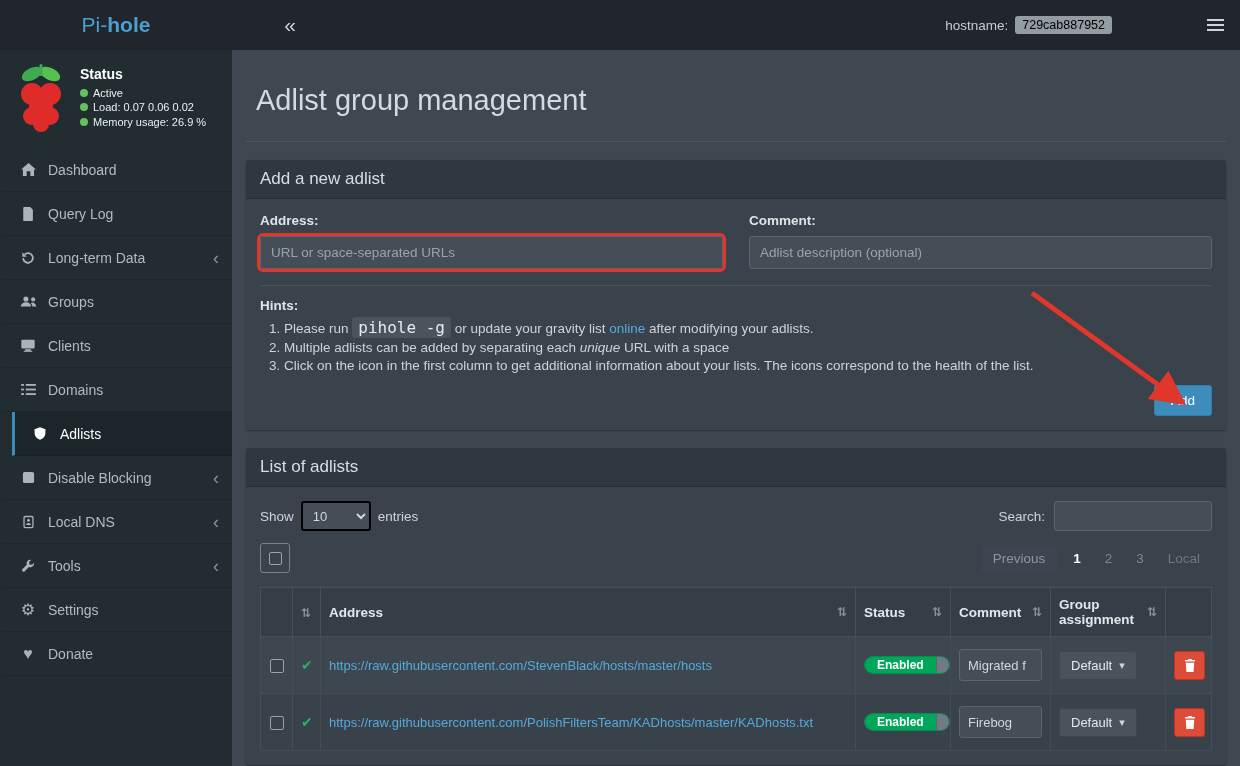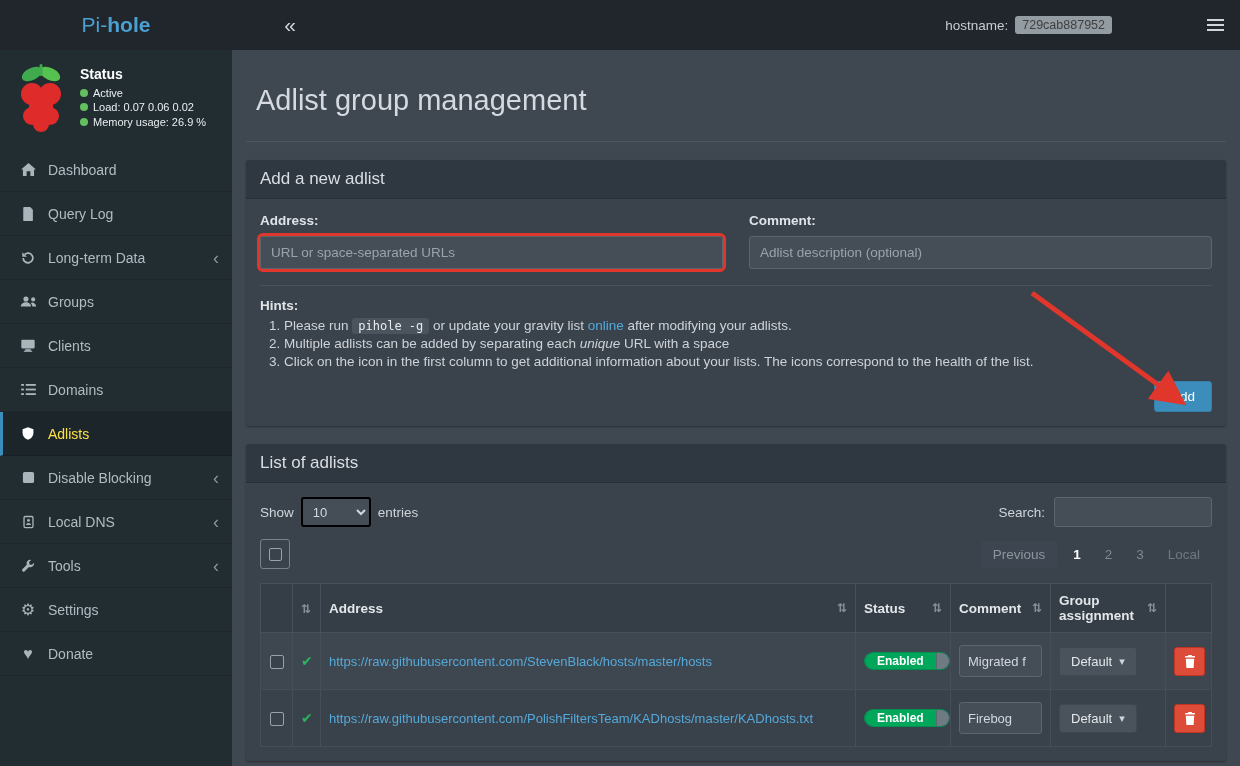--- a/index.html
+++ b/index.html
@@ -8,33 +8,33 @@
 
   .app { position: relative; width: 1240px; height: 766px; background: #3f4750; color: #d2d6de; }
 
   
   .topbar { position: absolute; top: 0; left: 0; width: 100%; height: 50px; background: #20262b; display: flex; align-items: stretch; z-index: 20; gap: 34px; }
   .brand { width: 232px; display: flex; align-items: center; justify-content: center; font-size: 21px; color: #4ba0d2; }
   .brand .bold { font-weight: 700; }
   .collapse-btn { width: 48px; display: flex; align-items: center; justify-content: center; color: #cfd6da; font-size: 21px; background: none; border: none; cursor: pointer; }
   .topbar-spacer { flex: 1; }
   .hostname { display: flex; align-items: center; gap: 7px; font-size: 13.5px; color: #c6cdd2; margin-right: 44px; }
-  .hostname-badge { background: #939ca3; color: #404040; padding: 2px 7px; border-radius: 3px; font-size: 12.5px; }
+  .hostname-badge { background: #939ca3; color: #000000; padding: 2px 7px; border-radius: 3px; font-size: 12.5px; }
   .burger { width: 50px; display: flex; flex-direction: column; align-items: center; justify-content: center; gap: 3px; background: none; border: none; cursor: pointer; }
   .burger i { display: block; width: 17px; height: 2px; background: #cfd6da; }
 
   
   .sidebar { position: absolute; top: 50px; left: 0; bottom: 0; width: 232px; background: #222d32; z-index: 15; }
   .logo-panel { display: flex; align-items: center; padding: 12px 8px 14px 10px; gap: 8px; }
   .status-title { font-weight: 700; font-size: 14px; color: #fff; margin-bottom: 5px; }
   .status-line { display: flex; align-items: center; gap: 5px; font-size: 11px; color: #eaeef1; margin: 2.5px 0; }
   .dot { width: 8px; height: 8px; border-radius: 50%; background: #63c05f; flex: 0 0 auto; }
   .nav-item { display: flex; align-items: center; height: 44px; padding: 0 13px; color: #b0bcc2; font-size: 14px; border-left: 3px solid transparent; border-bottom: 1px solid rgba(0,0,0,0.13); cursor: pointer; }
   .nav-item .nav-icon { width: 24px; margin-right: 8px; display: flex; justify-content: center; align-items: center; color: #a9b5bb; font-size: 16px; }
-  .nav-item.active { background: #1b252a; color: #fde047; border-left-color: #3c8dbc; }
+  .nav-item.active { background: #1b252a; color: #ffffff; border-left-color: #3c8dbc; margin-left: 12px; }
   .nav-item.active .nav-icon { color: #fff; }
   .chevron { margin-left: auto; font-size: 18px; color: #8b969c; line-height: 1; }
 
   
   .main { position: absolute; top: 50px; left: 232px; right: 0; bottom: 0; background: #3f4750; overflow: hidden; padding: 0 14px; }
   .content-header { padding: 34px 10px 24px; border-bottom: 1px solid #4d555e; }
   .page-title { font-size: 29px; font-weight: 400; color: #d6dae0; }
 
   .card { background: #3a424b; border-radius: 3px; box-shadow: 0 1px 2px rgba(0,0,0,0.35); margin-top: 18px; }
   .card-header { background: #2f3740; padding: 9px 14px; font-size: 17px; color: #dadee2; border-radius: 3px 3px 0 0; border-bottom: 1px solid #272f37; }
@@ -43,21 +43,21 @@
   .form-row { display: flex; gap: 26px; }
   .form-col { flex: 1; min-width: 0; }
   .field-label { display: block; font-weight: 700; font-size: 13.5px; margin-bottom: 8px; color: #e0e4e8; }
   .text-input { width: 100%; height: 33px; background: #454e57; border: 1px solid #5c656d; border-radius: 3px; color: #fef9c3; padding: 6px 10px; font-size: 13.5px; font-family: inherit; }
   .text-input::placeholder { color: #9aa3ab; }
   .annotated { outline: 3px solid #e0362c; }
 
   .hints { margin-top: 16px; border-top: 1px solid #4a525b; padding-top: 12px; font-size: 13.5px; }
   .hints ol { margin-top: 5px; padding-left: 24px; }
   .hints li { margin: 3px 0; color: #ced3d8; }
-  .inline-code { font-family: "DejaVu Sans Mono", "Liberation Mono", monospace; font-size: 12px; background: #4b545d; color: #e9ecef; padding: 1px 6px; border-radius: 3px; }
+  .inline-code { font-family: "DejaVu Sans Mono", "Liberation Mono", monospace; font-size: 16px; background: #4b545d; color: #e9ecef; padding: 1px 6px; border-radius: 3px; }
   .hint-link { color: #55a9da; text-decoration: none; cursor: pointer; }
   .add-row { display: flex; justify-content: flex-end; margin-top: 12px; }
   .btn-add { background: #3c8dbc; border: 1px solid #367fa9; color: #fff; font-size: 13.5px; padding: 7px 16px; border-radius: 3px; cursor: pointer; }
 
   .controls-row { display: flex; justify-content: space-between; align-items: center; }
   .show-entries { display: flex; align-items: center; gap: 7px; font-size: 13.5px; color: #cfd4d9; }
   .entries-select { background: #454e57; color: #d2d6de; border: 2px solid #000000; border-radius: 3px; height: 30px; padding: 3px 6px; font-size: 13px; width: 70px; font-family: inherit; }
   .search-box { display: flex; align-items: center; gap: 9px; font-size: 13.5px; color: #cfd4d9; }
   .search-input { width: 158px; height: 30px; background: #454e57; border: 1px solid #5c656d; border-radius: 3px; color: #d2d6de; padding: 4px 8px; font-family: inherit; }
 

